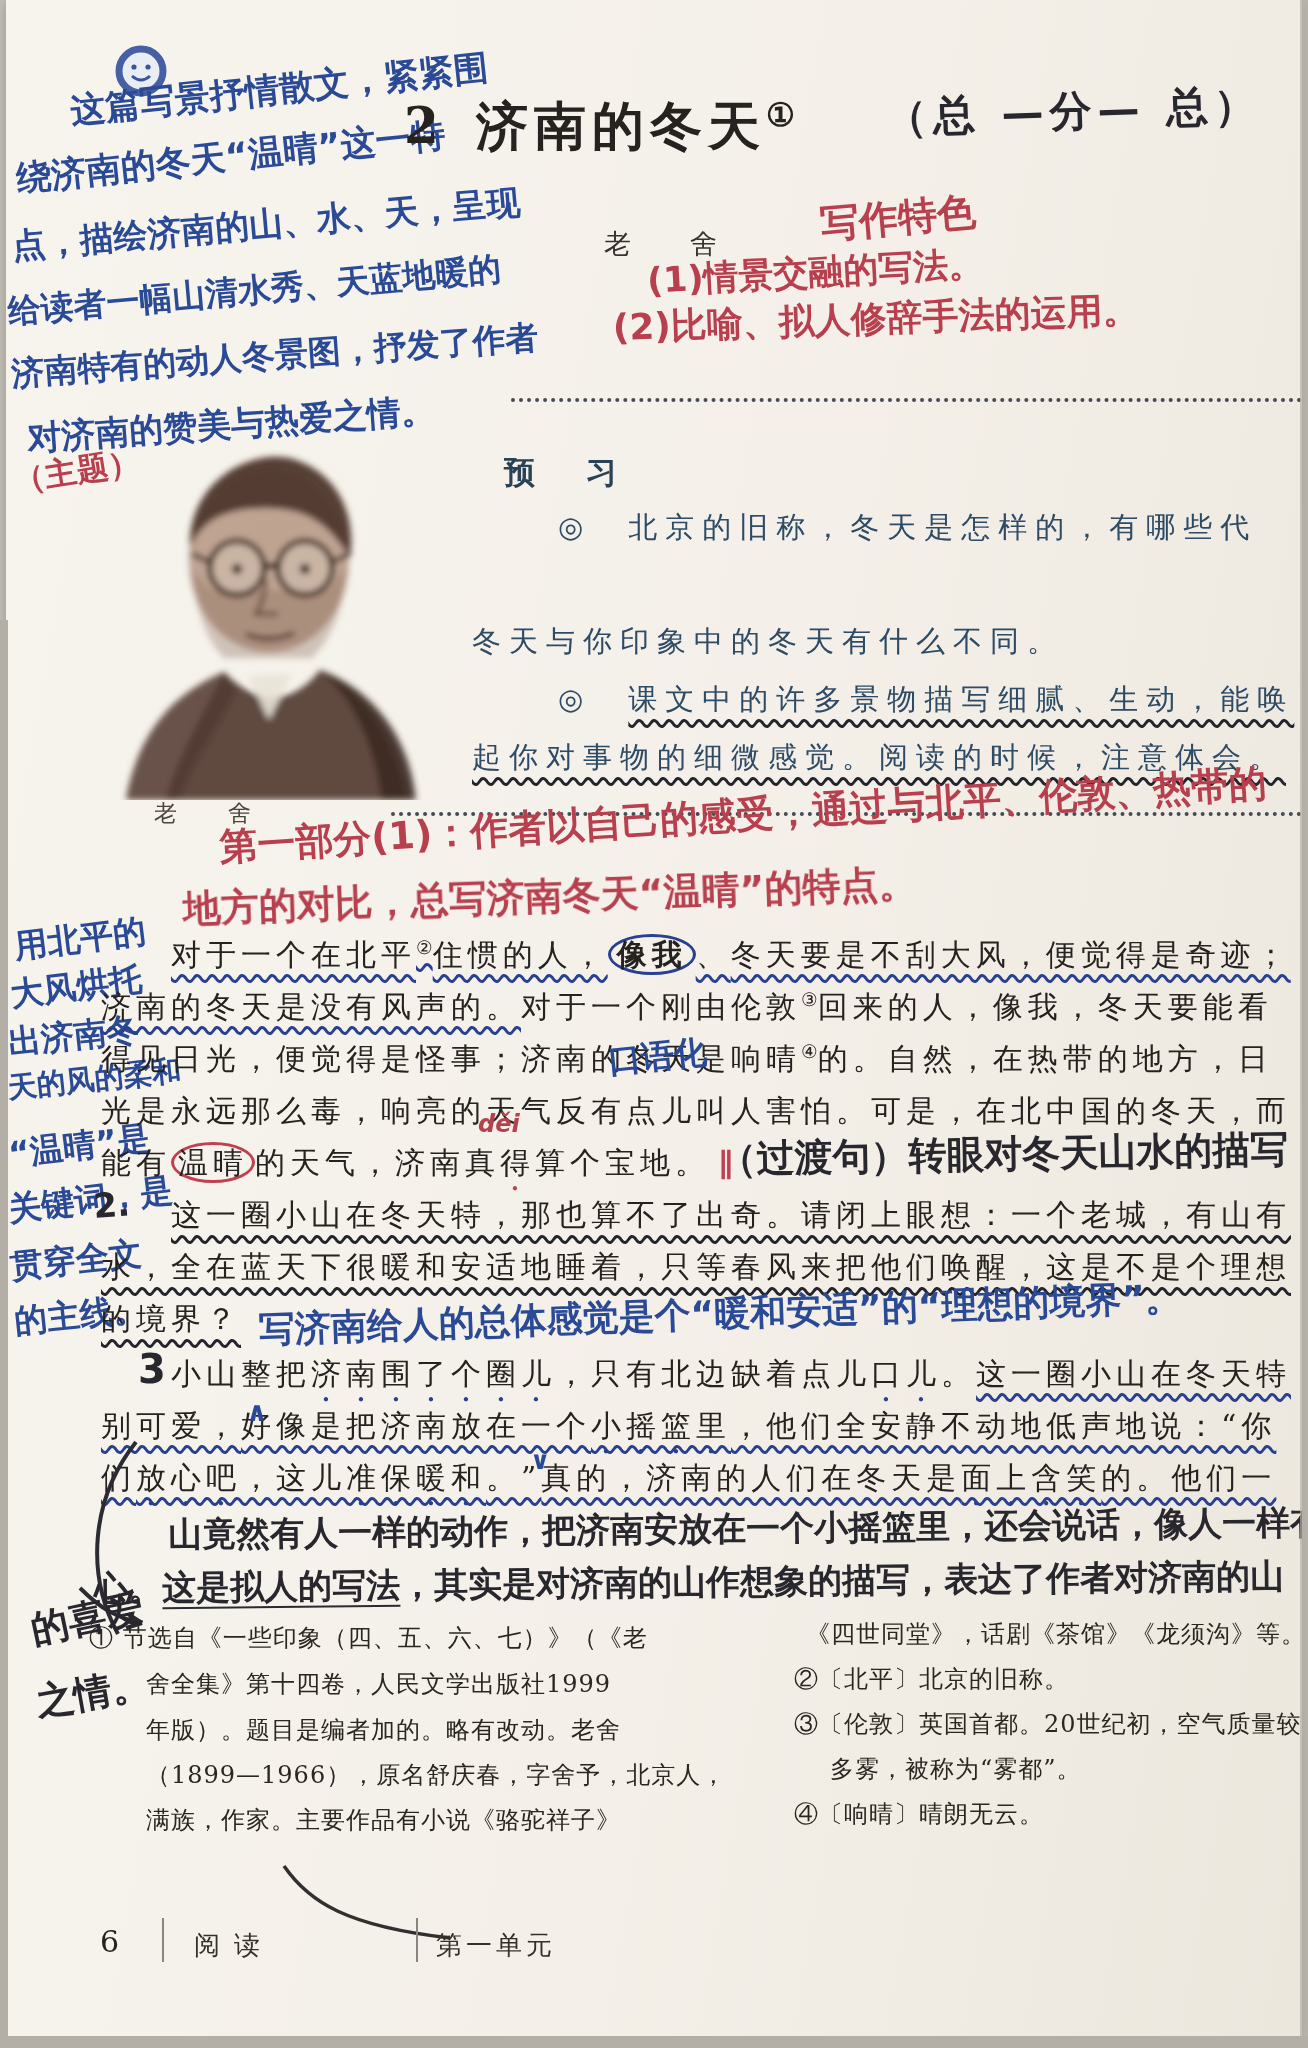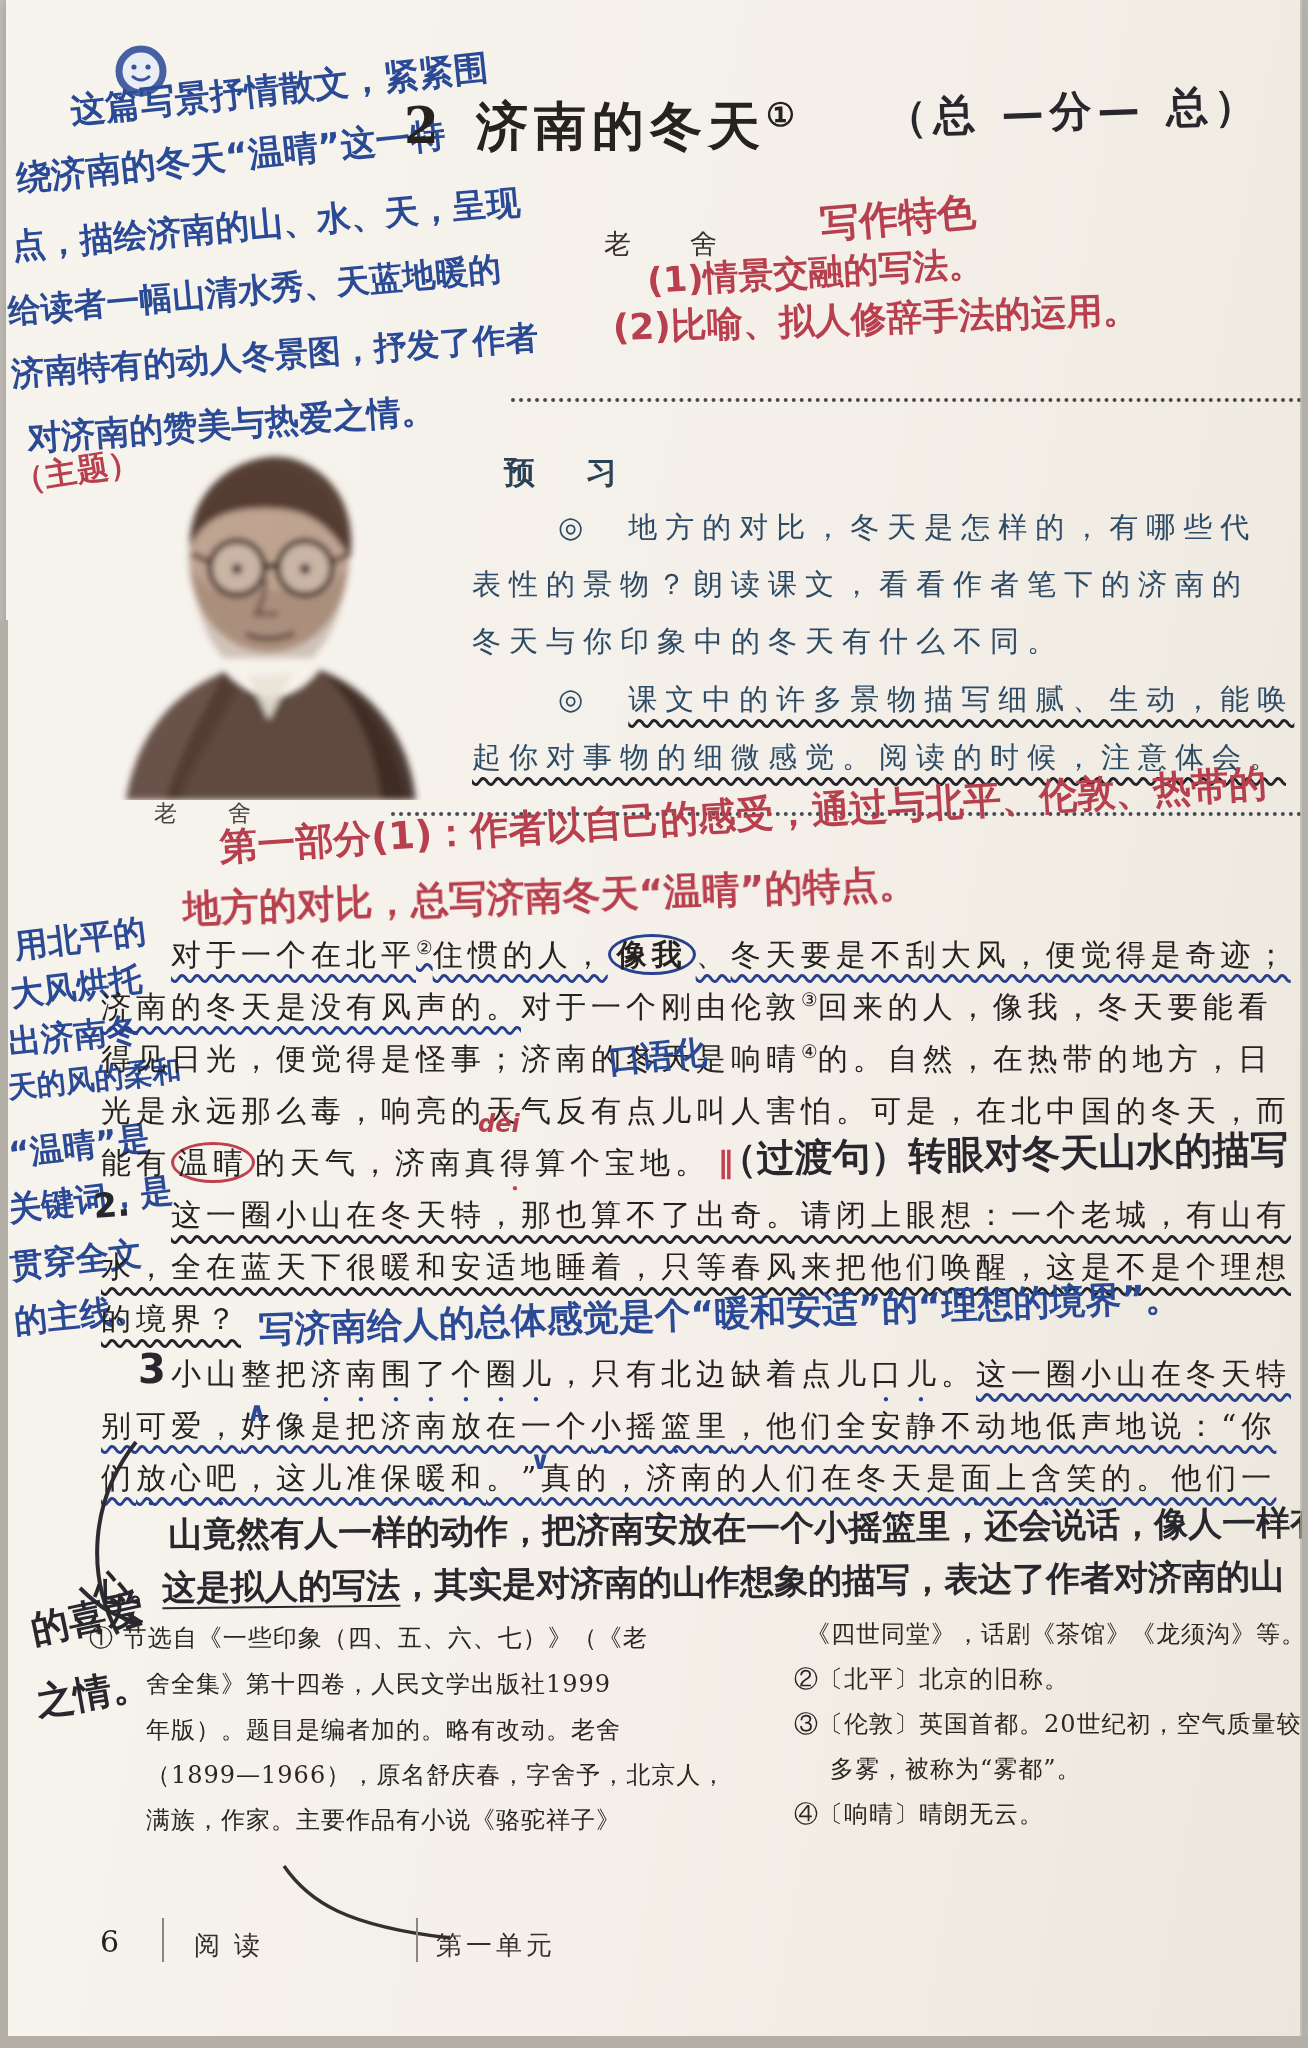--- a/index.html
+++ b/index.html
@@ -62,22 +62,21 @@
   <div class="abs print" style="left:598px;top:226px;font-size:27px;letter-spacing:16px;color:#37322e;">老　舍</div>
 
   <div class="abs hw red" style="left:812px;top:198px;font-size:39px;transform:rotate(-5deg);">写作特色</div>
   <div class="abs hw red" style="left:640px;top:258px;font-size:35px;transform:rotate(-3deg);">(1)情景交融的写法。</div>
   <div class="abs hw red" style="left:606px;top:304px;font-size:36px;transform:rotate(-2deg);">(2)比喻、拟人修辞手法的运用。</div>
 
   <div class="abs dots" style="left:505px;top:398px;width:791px;"></div>
   <div class="abs dots" style="left:385px;top:812px;width:911px;"></div>
 
   <div class="abs print" style="left:498px;top:452px;font-size:31px;font-weight:bold;letter-spacing:10px;color:#2a4256;">预　习</div>
-  <div class="abs pv" style="left:552px;top:508px;">◎　地方的对比，冬天是怎样的，有哪些代</div>
-  <div class="abs pv" style="left:466px;top:565px;">表性的景物？朗读课文，看看作者笔下的济南的</div>
+  <div class="abs pv" style="left:552px;top:508px;">◎　北京的旧称，冬天是怎样的，有哪些代</div>
   <div class="abs pv" style="left:466px;top:622px;">冬天与你印象中的冬天有什么不同。</div>
   <div class="abs pv" style="left:552px;top:680px;"><span>◎　</span><span class="wk">课文中的许多景物描写细腻、生动，能唤</span></div>
   <div class="abs pv" style="left:466px;top:738px;"><span class="wk">起你对事物的细微感觉。阅读的时候，注意体会。</span></div>
 
   <div class="abs" style="left:100px;top:420px;">
     <svg width="320" height="380" viewBox="0 0 320 380">
       <defs>
           <filter id="wash" x="-20%" y="-20%" width="140%" height="140%">
             <feGaussianBlur stdDeviation="3"></feGaussianBlur>
           </filter>

